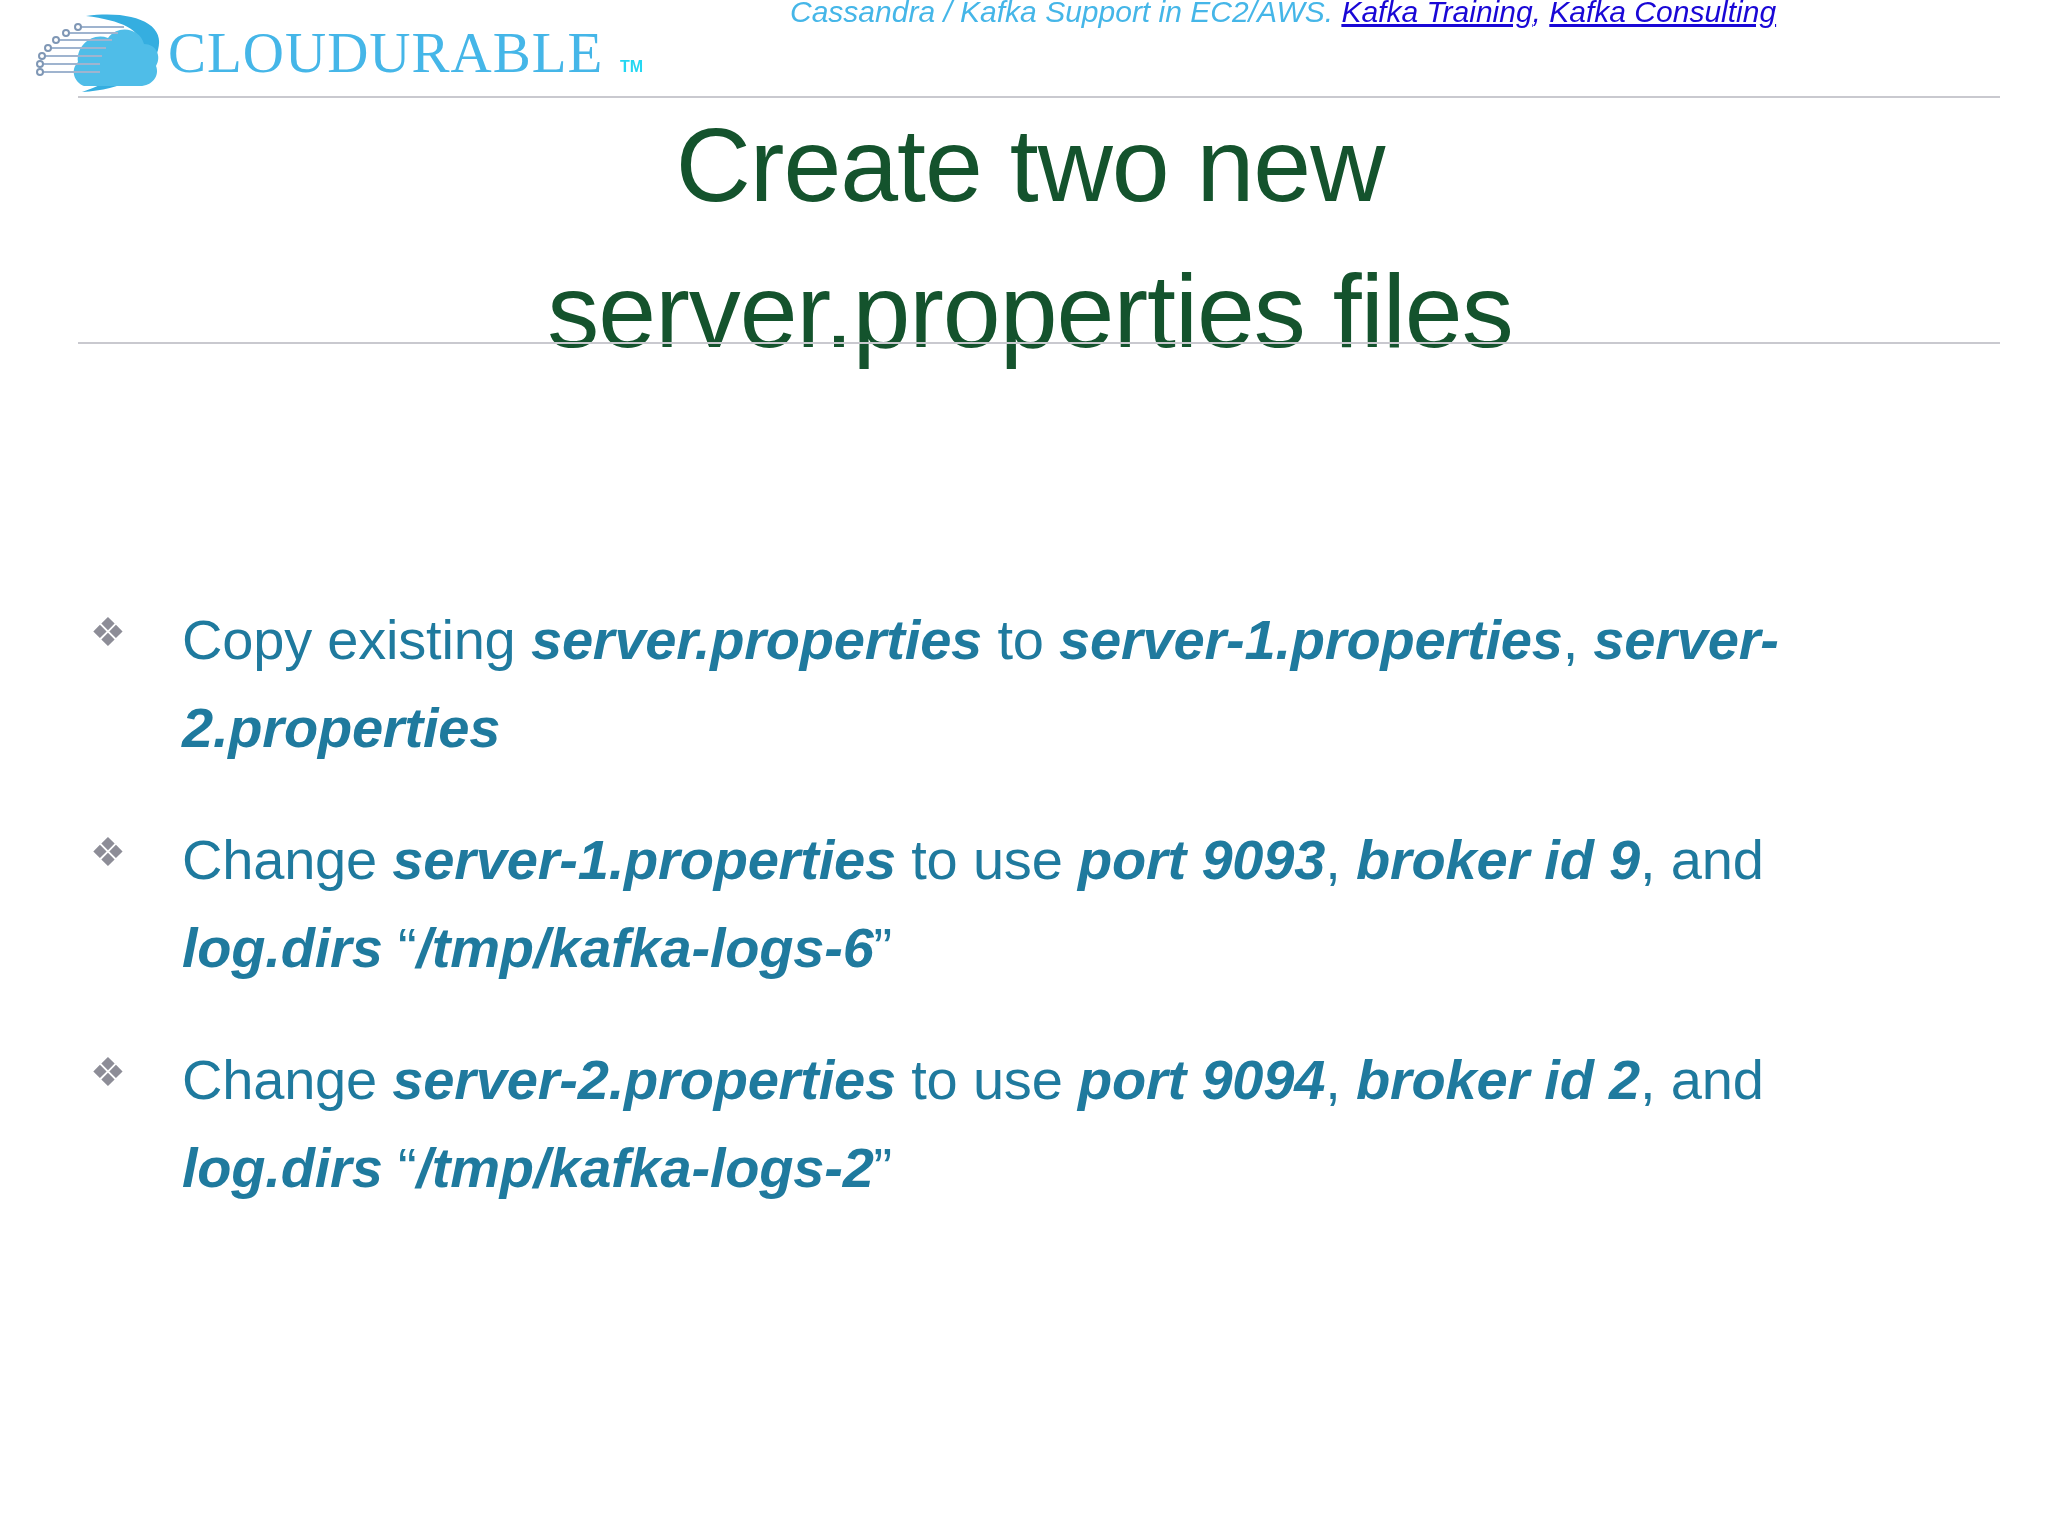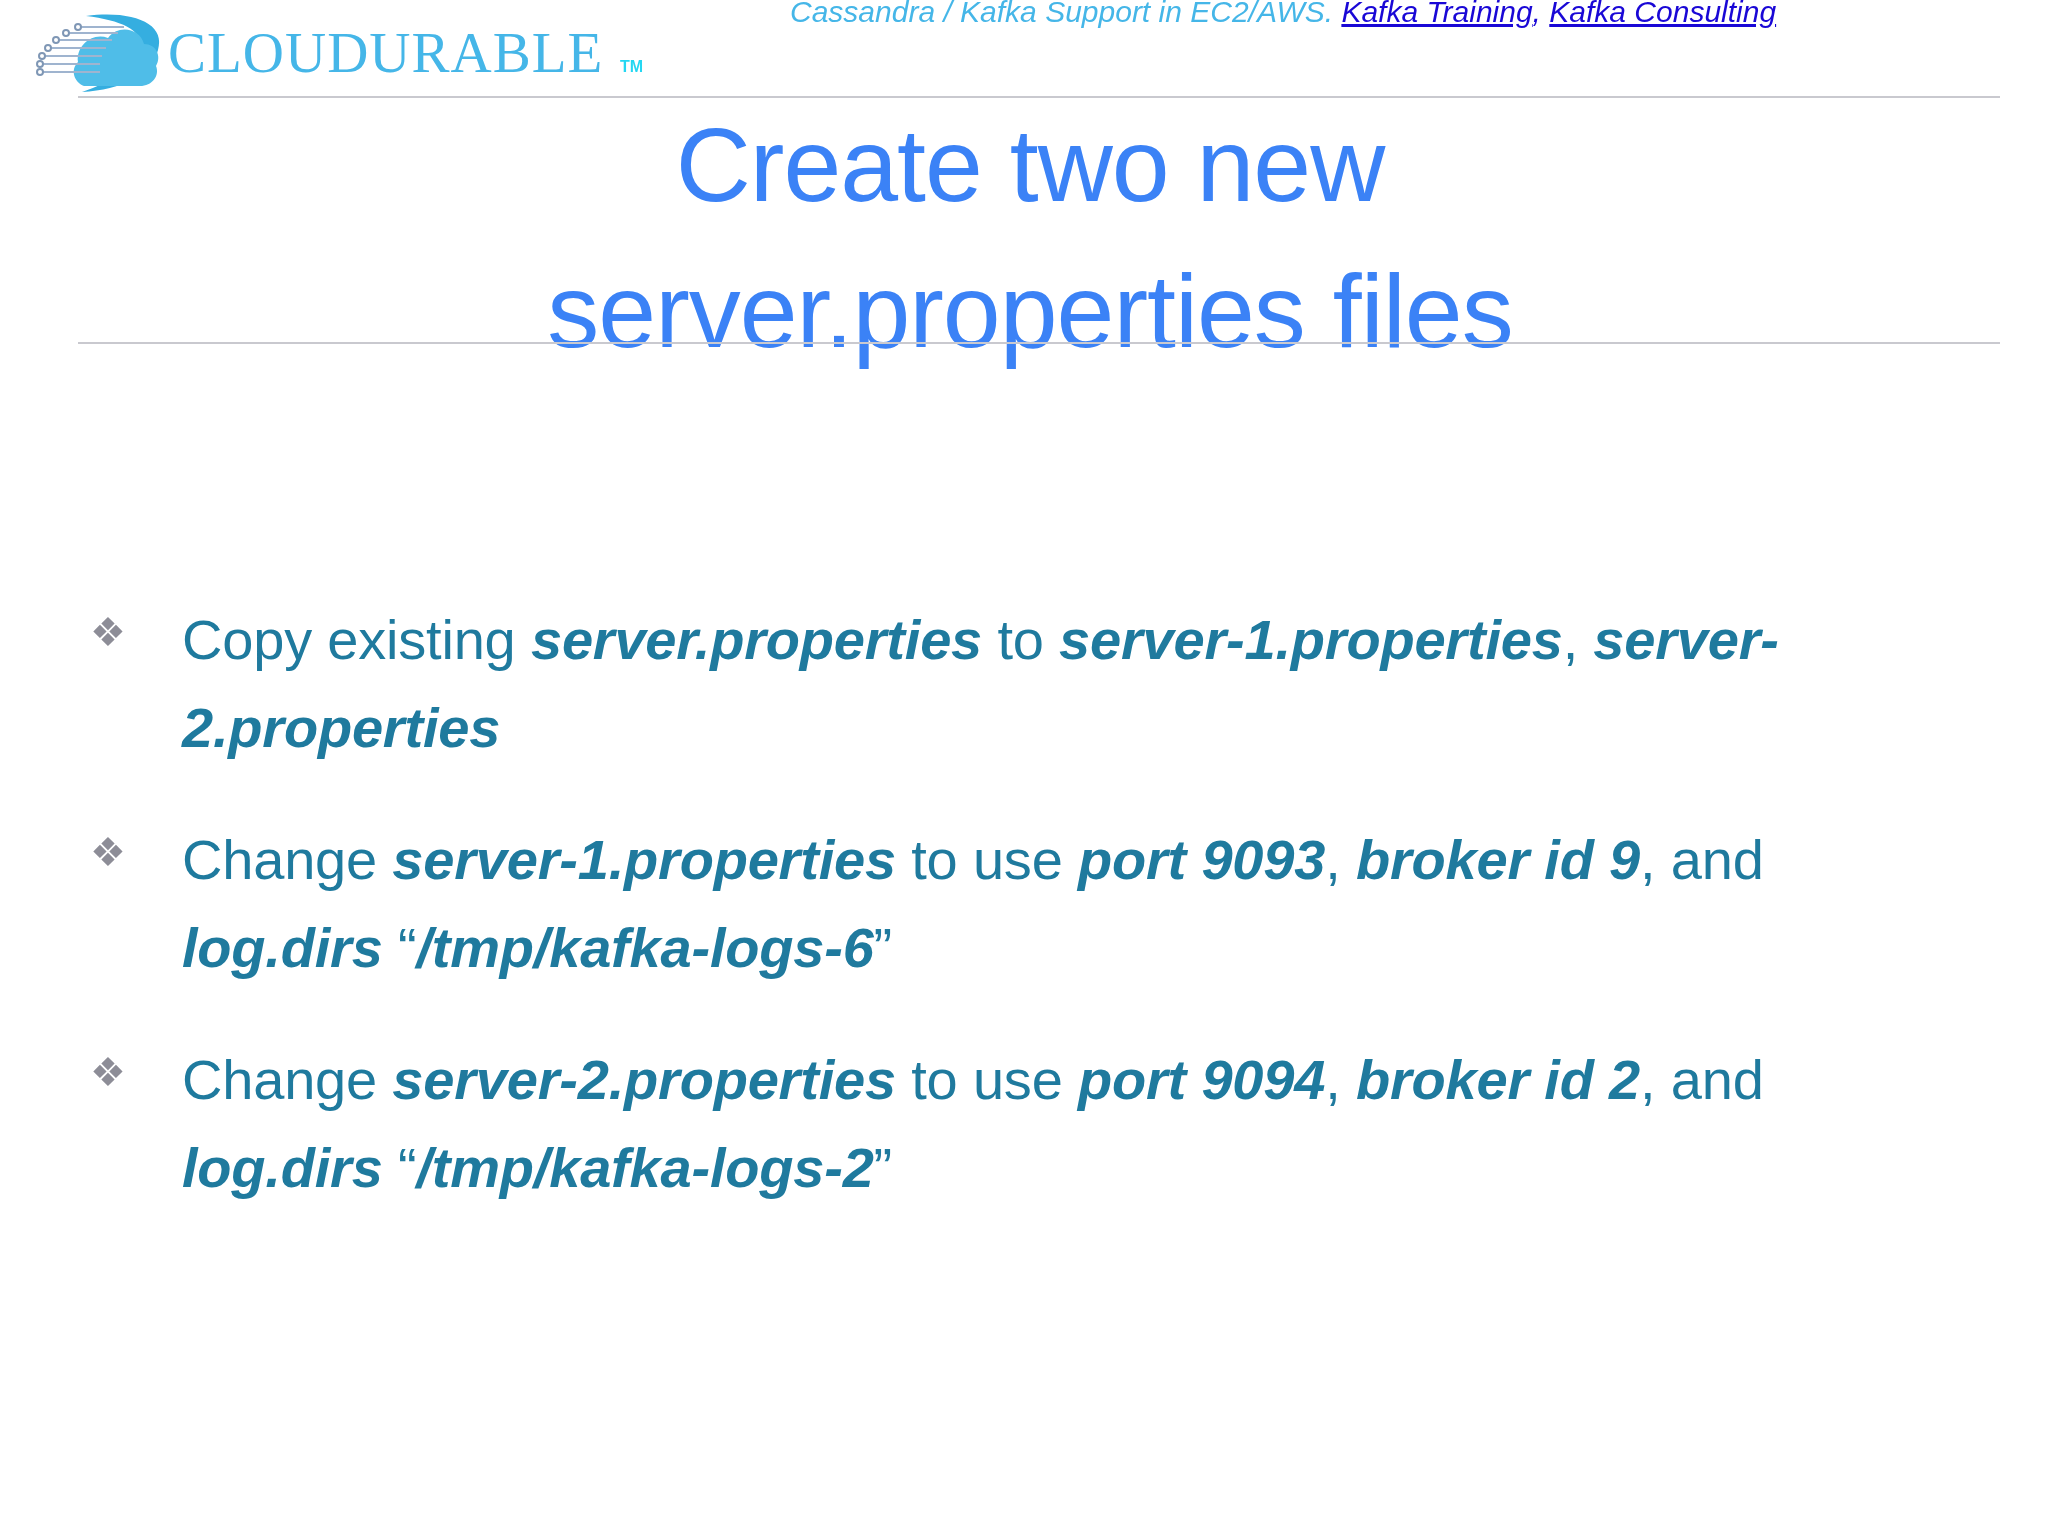--- a/index.html
+++ b/index.html
@@ -107,21 +107,21 @@
   
   #slide-title {
     position: absolute;
     left: 120px;
     top: 92px;
     width: 1820px;
     text-align: center;
     font-family: "Liberation Sans", sans-serif;
     font-size: 104px;
     line-height: 146px;
-    color: #3b82f6;
+    color: #14532d;
     font-weight: normal;
     letter-spacing: -1px;
   }
   #slide-title .t-line {
     display: block;
     white-space: nowrap;
   }
 
   
   #body {

